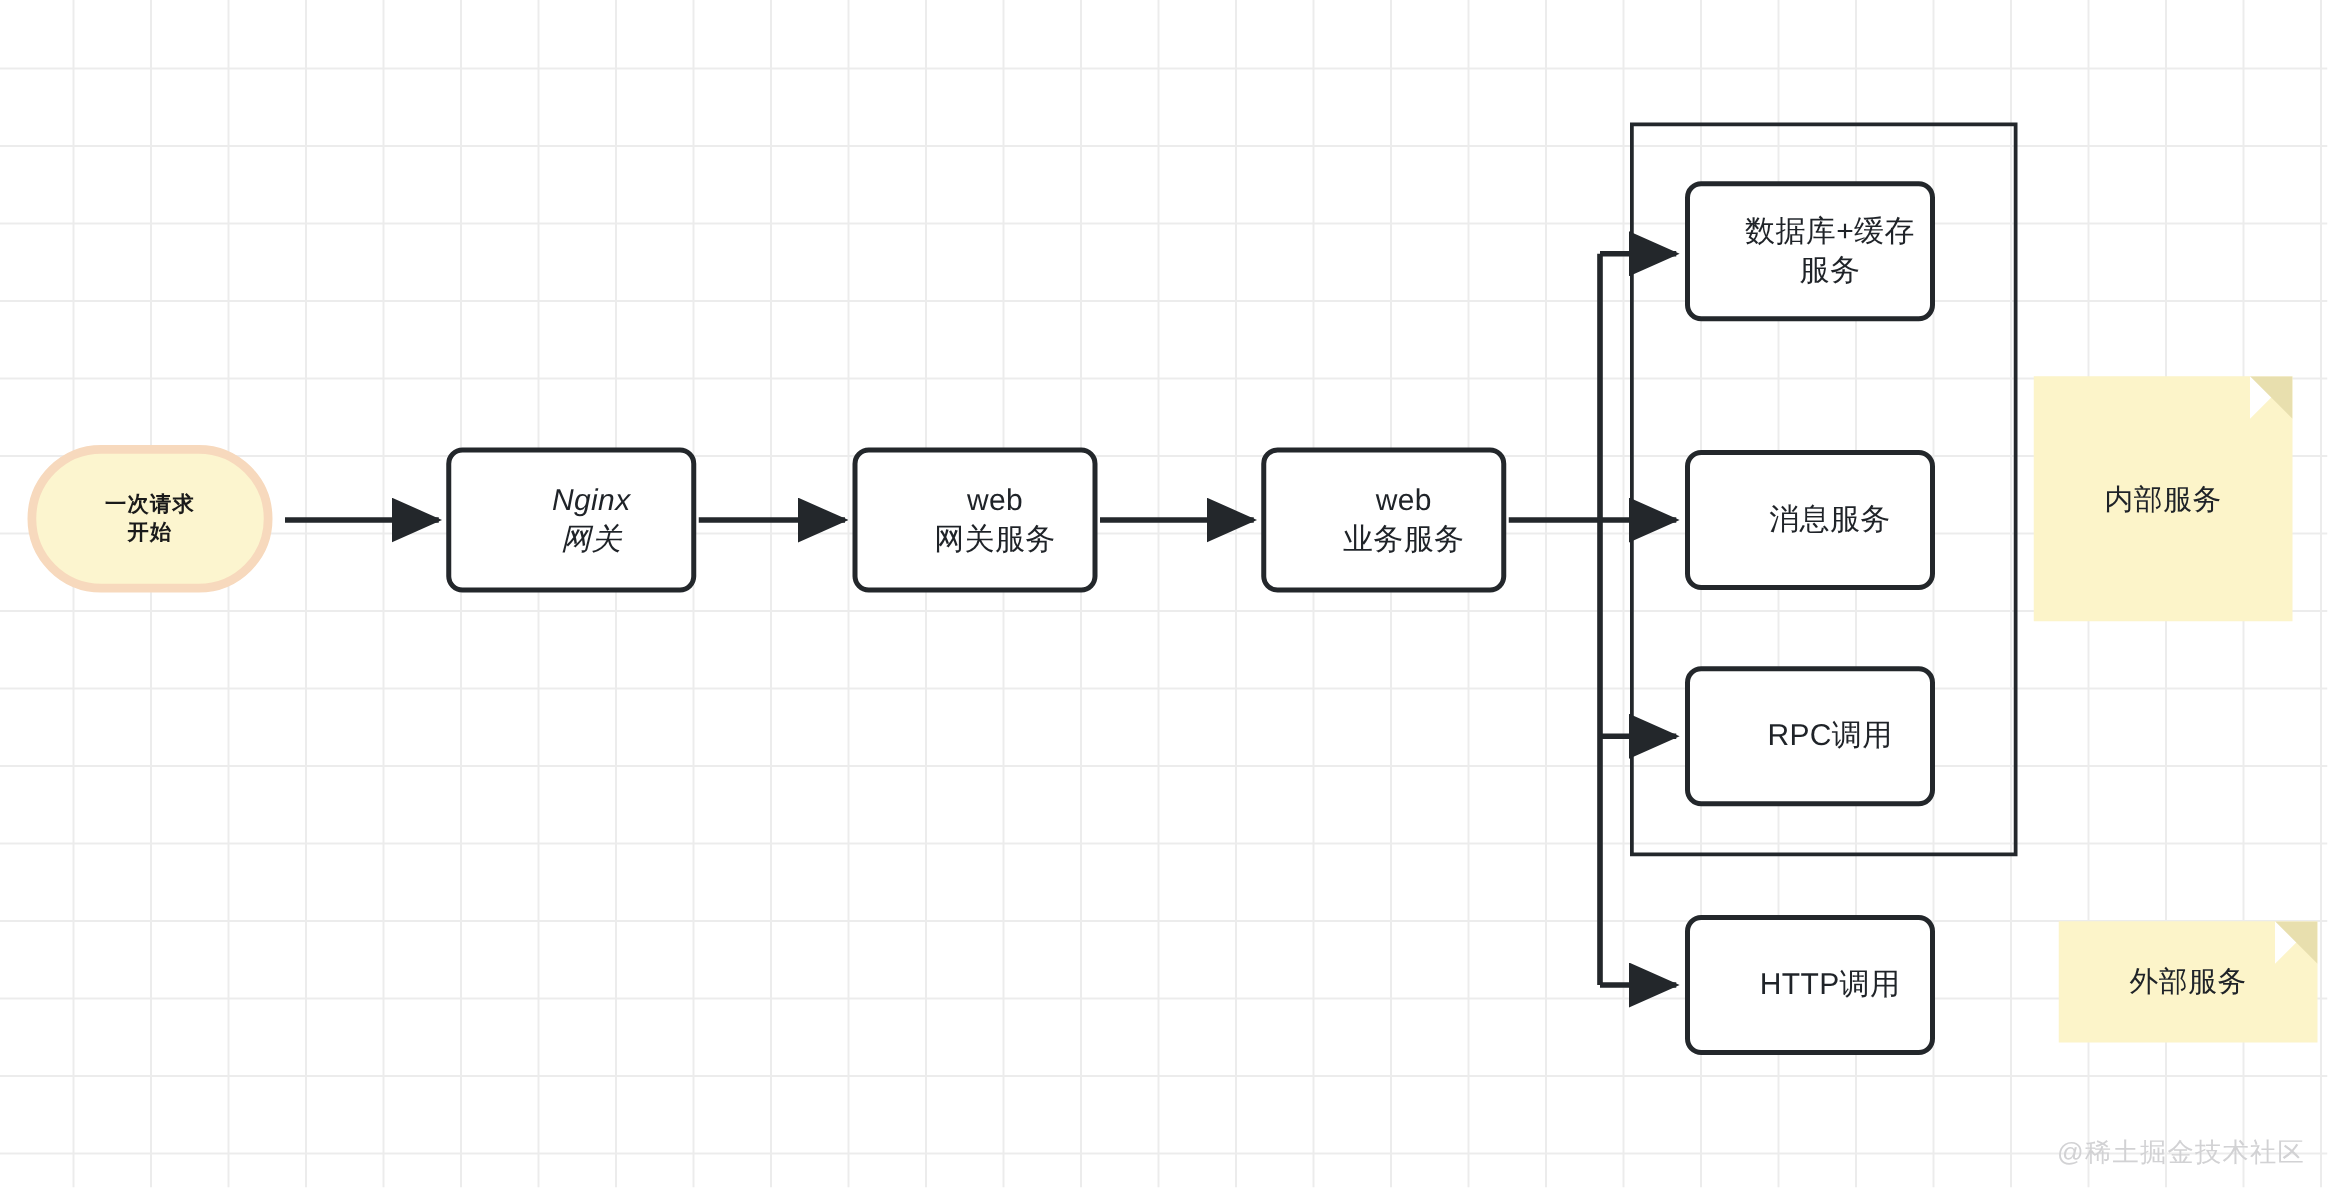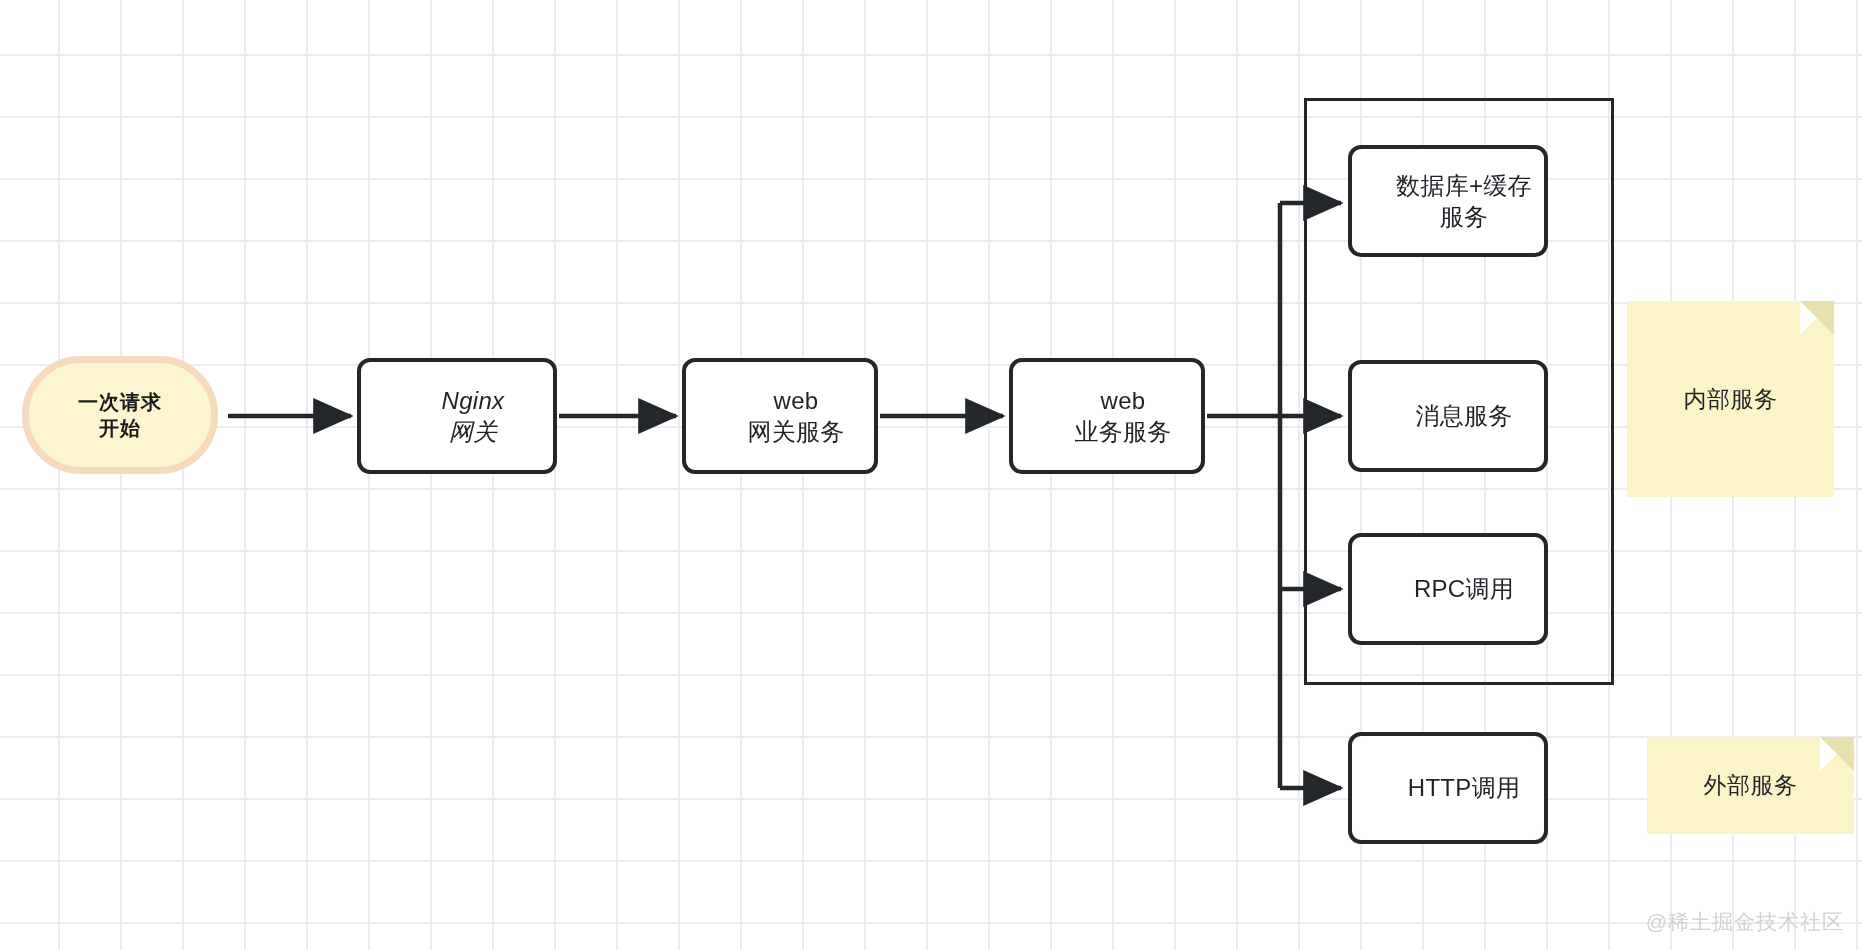--- a/index.html
+++ b/index.html
@@ -41,21 +41,21 @@
     border-radius: 13px;
     font-size: 24px;
     letter-spacing: 0.3px;
     padding-left: 32px;
   }
 
   .startnode {
     background: #fcf5cf;
     border: 7px solid #f7d9bd;
     border-radius: 999px;
-    font-size: 20px;
+    font-size: 17px;
     font-weight: 700;
     color: #1a1a1a;
     letter-spacing: 1px;
   }
 
   
   .group-container {
     position: absolute;
     box-sizing: border-box;
     border: 3px solid #23272b;

